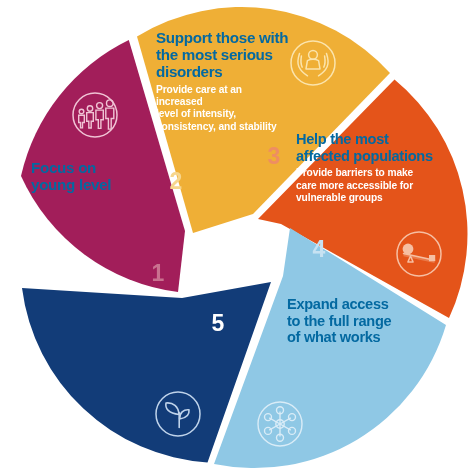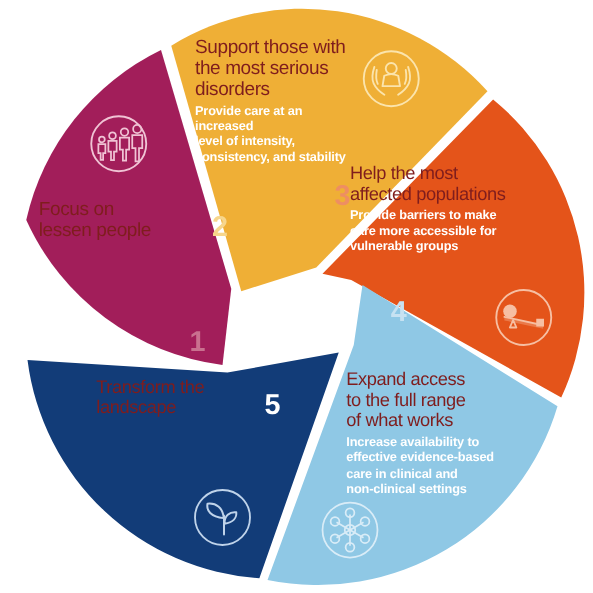--- a/index.html
+++ b/index.html
@@ -32,44 +32,44 @@
     font-weight: bold;
     font-size: 23px;
     letter-spacing: 0px;
   }
   .lbl {
     position: absolute;
     pointer-events: none;
   }
   .lbl .head {
     font-family: "Liberation Sans", sans-serif;
-    font-weight: normal;
-    color: #7f1d1d;
+    font-weight: bold;
+    color: #0369a1;
     font-size: 15.2px;
     line-height: 17.2px;
     letter-spacing: -0.3px;
     margin: 0 0 3px 0;
     white-space: pre-line;
   }
   .lbl .sub {
     font-family: "Liberation Sans", sans-serif;
     font-weight: bold;
     color: #ffffff;
     font-size: 10.2px;
     line-height: 12.4px;
     letter-spacing: -0.1px;
     margin: 0;
     white-space: pre-line;
   }
 
   
   #lbl-1 { left: 31px;  top: 159px; width: 126px; }
   #lbl-2 { left: 156px; top: 29px;  width: 134px; }
-  #lbl-3 { left: 280px; top: 131px; width: 150px; }
-  #lbl-4 { left: 277px; top: 296px; width: 130px; }
+  #lbl-3 { left: 296px; top: 131px; width: 150px; }
+  #lbl-4 { left: 287px; top: 296px; width: 130px; }
   #lbl-5 { left: 77px;  top: 302px; width: 122px; }
 
   #lbl-3 .head, #lbl-4 .head { font-size: 14.6px; line-height: 16.6px; }
   #lbl-5 .head { font-size: 14.6px; line-height: 16.4px; }
 </style>
 </head>
 <body>
 
 <div id="stage">
 
@@ -169,21 +169,21 @@
         <path d="M 1.2 13.5 L 1.2 -1.5"></path>
         <path d="M 1.0 0.5 C -9.5 -0.5 -13.0 -5.5 -12.0 -11.0 C -5.0 -11.8 0.5 -7.5 1.0 0.5 Z"></path>
         <path d="M 1.6 5.0 C 8.5 3.8 11.6 0.2 11.0 -4.2 C 5.6 -4.8 1.4 -1.2 1.6 5.0 Z"></path>
       </g>
     </g>
 
   </svg>
 
   <div class="lbl" id="lbl-1">
     <p class="head">Focus on
-lessen people</p>
+young level</p>
   </div>
 
   <div class="lbl" id="lbl-2">
     <p class="head">Support those with
 the most serious
 disorders</p>
     <p class="sub">Provide care at an increased
 level of intensity,
 consistency, and stability</p>
   </div>
@@ -193,24 +193,18 @@
 affected populations</p>
     <p class="sub">Provide barriers to make
 care more accessible for
 vulnerable groups</p>
   </div>
 
   <div class="lbl" id="lbl-4">
     <p class="head">Expand access
 to the full range
 of what works</p>
-    <p class="sub">Increase availability to
-effective evidence-based
-care in clinical and
-non-clinical settings</p>
   </div>
 
   <div class="lbl" id="lbl-5">
-    <p class="head">Transform the
-landscape</p>
   </div>
 
 </div>
 
 </body></html>

